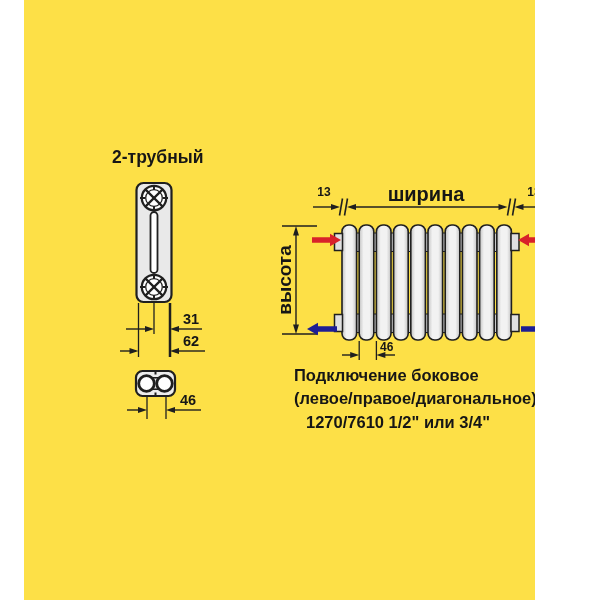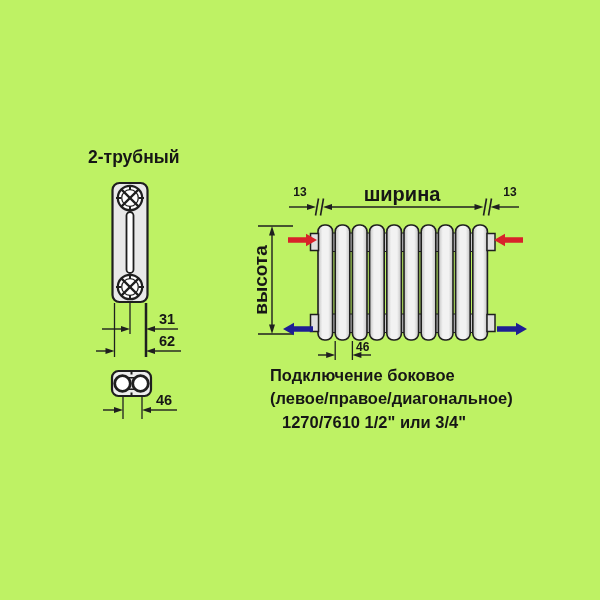--- a/index.html
+++ b/index.html
@@ -1,21 +1,22 @@
 <!DOCTYPE html>
 <html><head>
 <meta charset="utf-8">
 <style>
   html,body{margin:0;padding:0;background:#ffffff;}
   .canvas{
     position:relative;
-    width:600px;height:600px;
-    background:#bef264;
+    width:511px;height:600px;
+    background:#fde047;
     font-family:"Liberation Sans", sans-serif;
     overflow:hidden;
+    margin-left:24px;
   }
   svg text{
     font-family:"Liberation Sans", sans-serif;
     font-weight:bold;
     fill:#161616;
   }
 </style>
 </head>
 <body>
 

